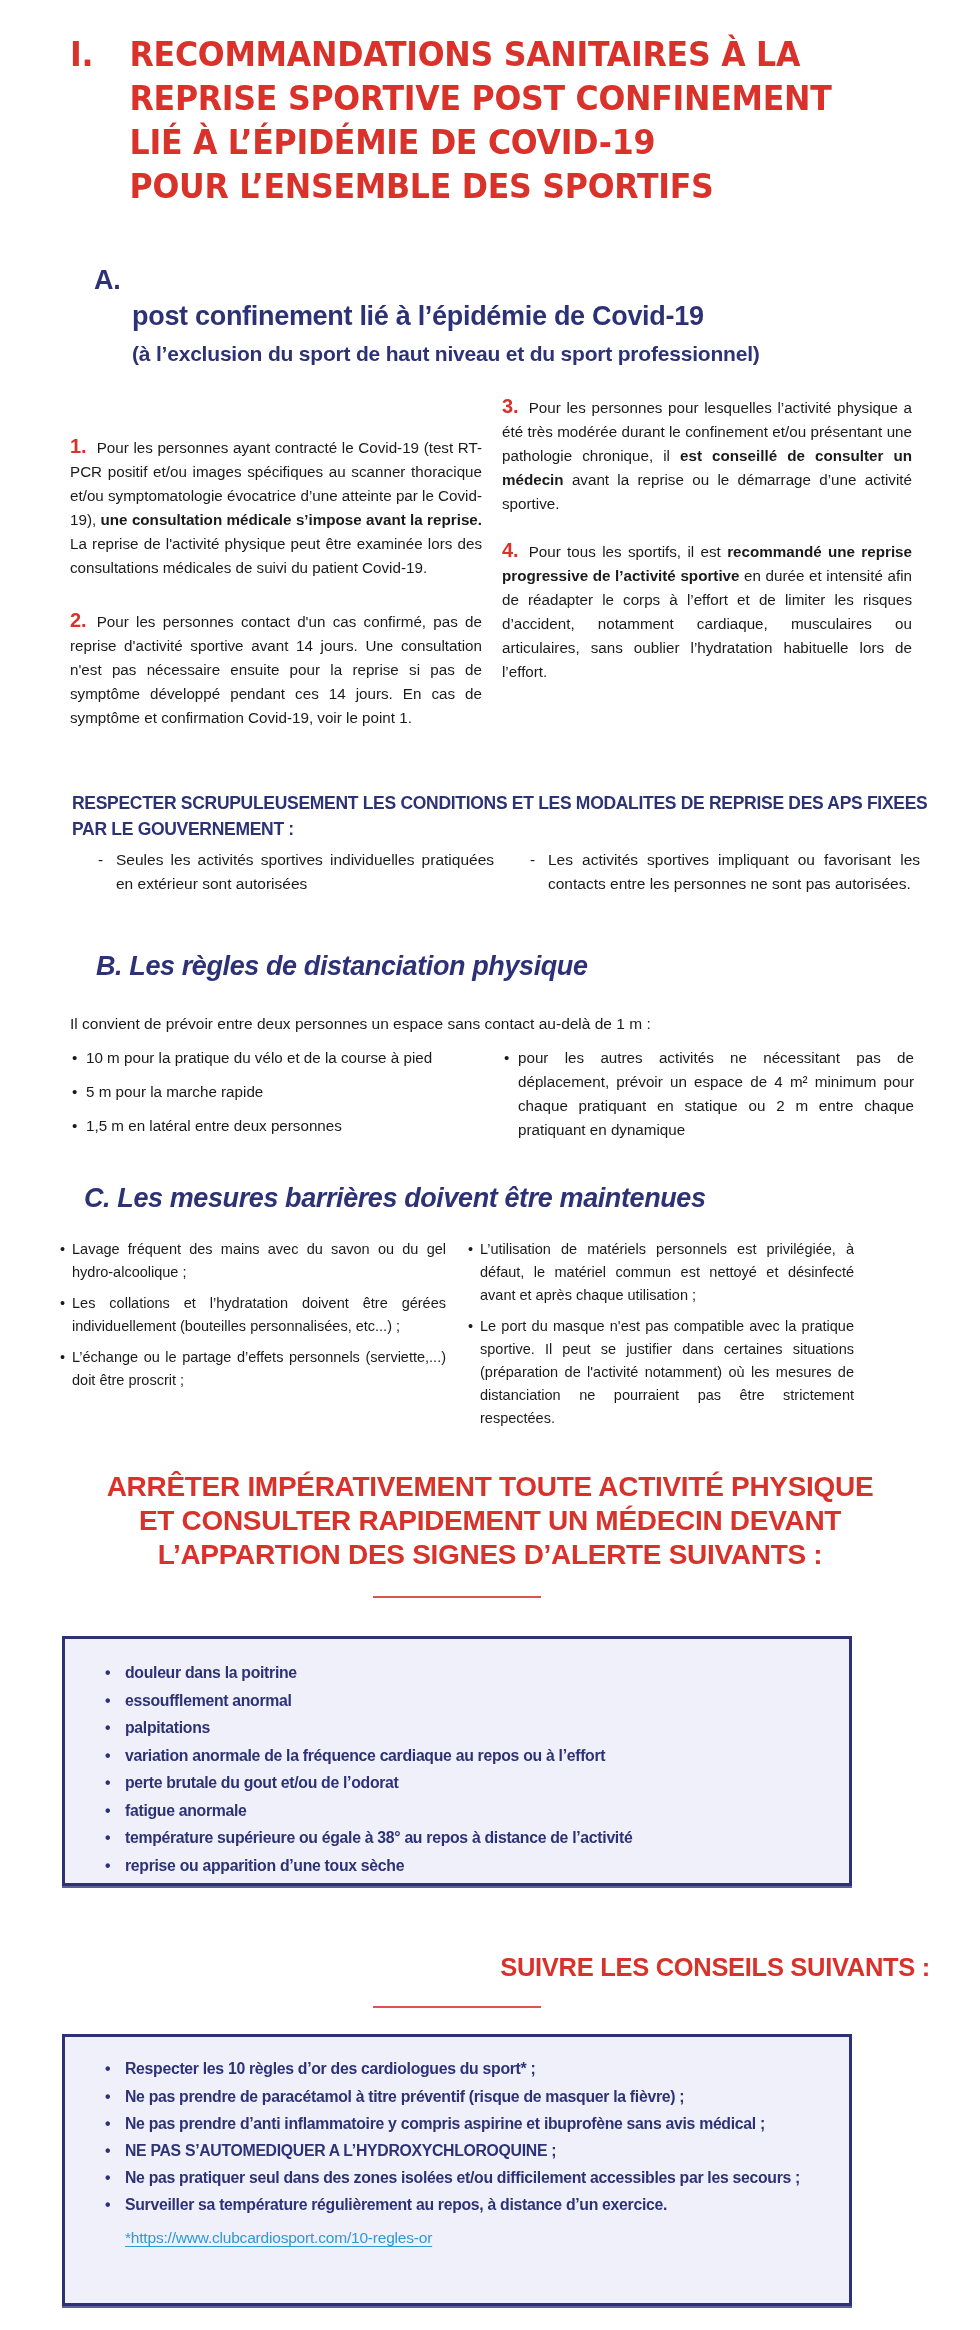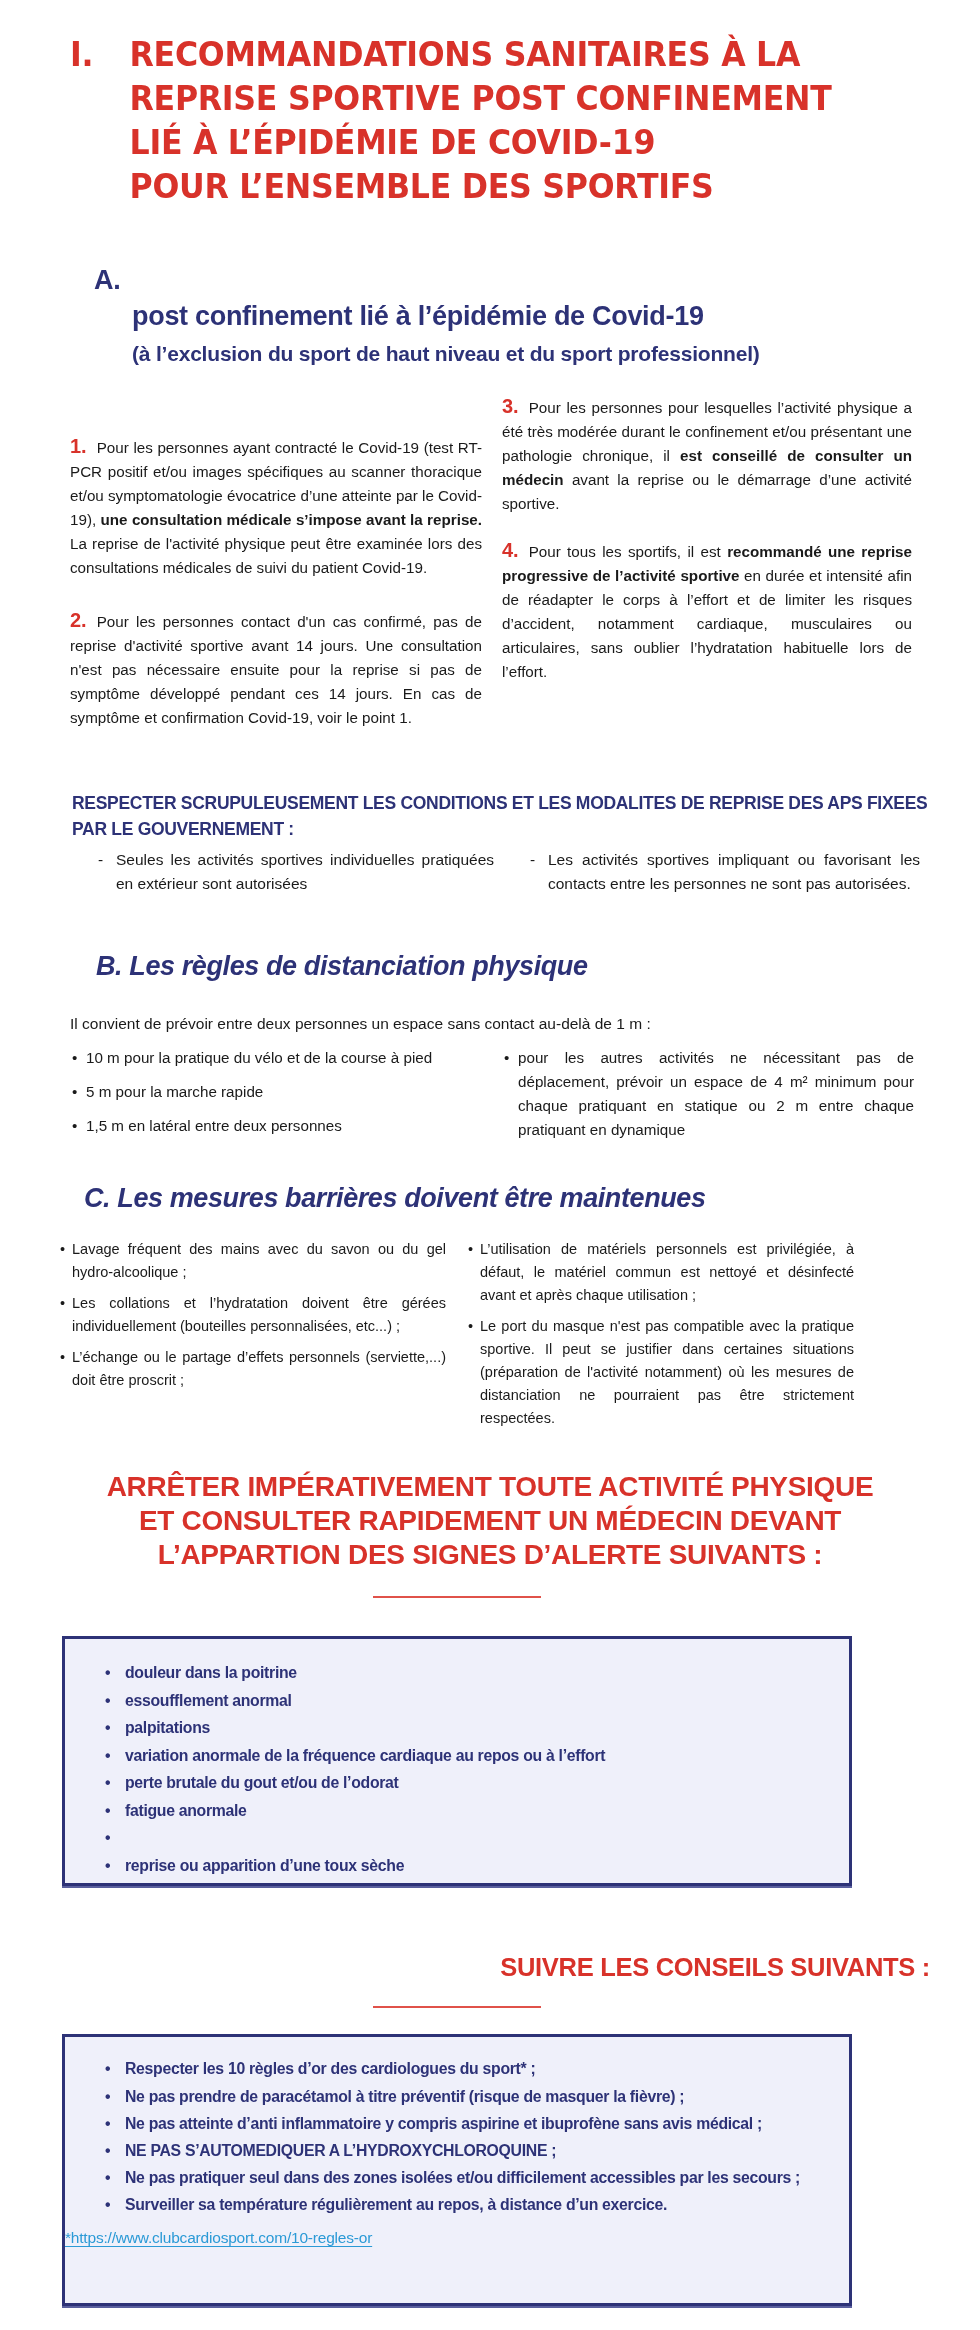--- a/index.html
+++ b/index.html
@@ -257,20 +257,21 @@
     <li style="margin-bottom:7.5px;">
         <span class="b">•</span>
         <span>perte brutale du gout et/ou de l’odorat</span>
       </li>
     <li style="margin-bottom:7.5px;">
         <span class="b">•</span>
         <span>fatigue anormale</span>
       </li>
     <li style="margin-bottom:7.5px;">
         <span class="b">•</span>
+        <span>température supérieure ou égale à 38° au repos à distance de l’activité</span>
       </li>
     <li>
         <span class="b">•</span>
         <span>reprise ou apparition d’une toux sèche</span>
       </li>
   </ul>
 </div>
 
 <div class="abs sugg-head">SUIVRE LES CONSEILS SUIVANTS :</div>
 <div class="abs red-rule" style="left:373px; top:2006px; width:168px;"></div>
@@ -280,31 +281,31 @@
     <li style="margin-bottom:8px;">
         <span class="b">•</span>
         <span>Respecter les 10 règles d’or des cardiologues du sport* ;</span>
       </li>
     <li style="margin-bottom:8px;">
         <span class="b">•</span>
         <span>Ne pas prendre de paracétamol à titre préventif (risque de masquer la fièvre) ;</span>
       </li>
     <li style="margin-bottom:8px; line-height:18px;">
         <span class="b">•</span>
-        <span>Ne pas atteinte d’anti inflammatoire y compris aspirine et ibuprofène sans avis médical ;</span>
+        <span>Ne pas prendre d’anti inflammatoire y compris aspirine et ibuprofène sans avis médical ;</span>
       </li>
     <li style="margin-bottom:8px;">
         <span class="b">•</span>
         <span>NE PAS S’AUTOMEDIQUER A L’HYDROXYCHLOROQUINE ;</span>
       </li>
     <li style="margin-bottom:8px; line-height:18px;">
         <span class="b">•</span>
         <span>Ne pas pratiquer seul dans des zones isolées et/ou difficilement accessibles par les secours ;</span>
       </li>
     <li style="margin-bottom:14px;">
         <span class="b">•</span>
         <span>Surveiller sa température régulièrement au repos, à distance d’un exercice.</span>
       </li>
   </ul>
-  <div style="">
+  <div style="padding-left:60px;">
     <span class="ref-link">*https://www.clubcardiosport.com/10-regles-or</span>
   </div>
 </div>
 
 </body></html>

